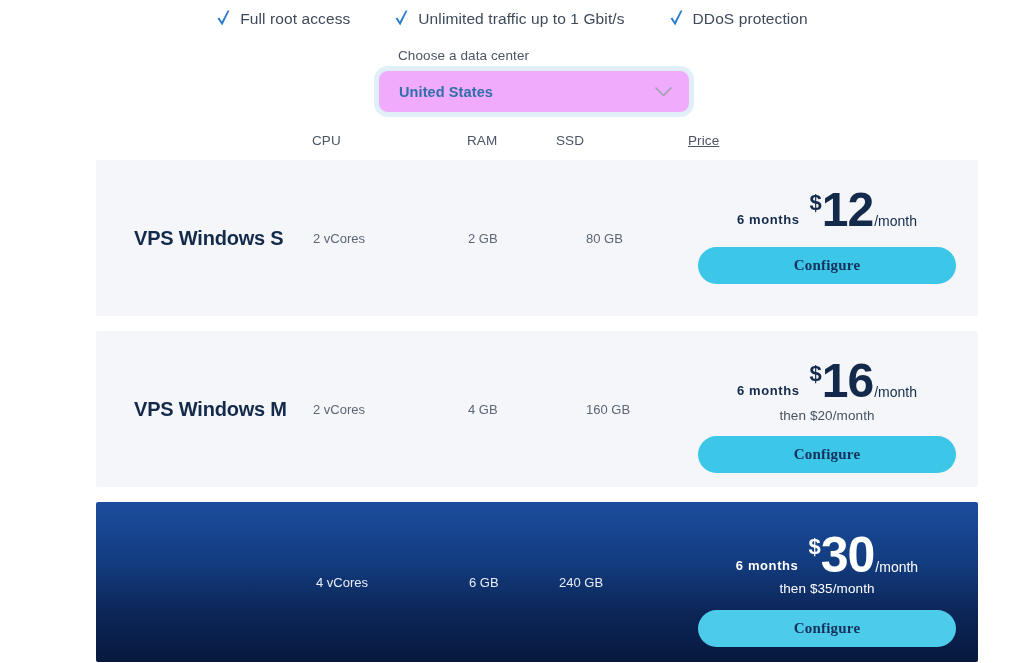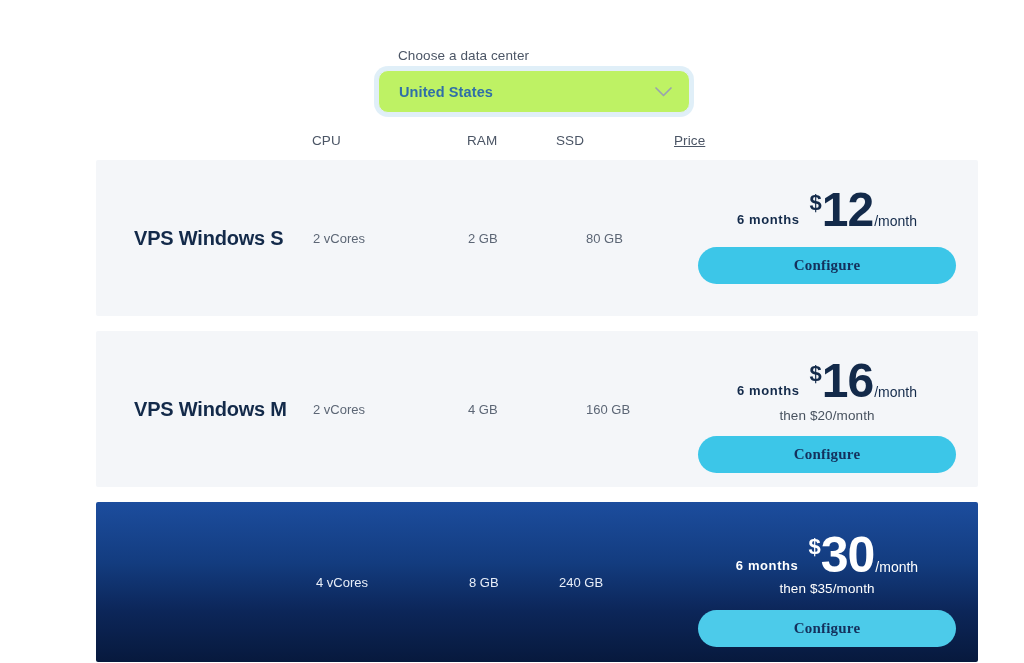--- a/index.html
+++ b/index.html
@@ -61,21 +61,21 @@
     color: #4b5565;
     margin-bottom: 7px;
     letter-spacing: 0.1px;
     margin-left: 20px;
   }
   .select-wrap {
     position: relative;
     width: 312px;
     height: 43px;
     border-radius: 10px;
-    background: #bef264;
+    background: #f0abfc;
     border: 1px solid #e3eef7;
     box-shadow: 0 0 0 4px rgba(213,233,246,0.75);
     display: flex;
     align-items: center;
     padding: 0 16px 0 20px;
     cursor: pointer;
   }
   .select-value {
     font-size: 14.5px;
     font-weight: bold;
@@ -99,21 +99,21 @@
   }
   .col-head {
     position: absolute;
     font-size: 13.5px;
     color: #4b5565;
     letter-spacing: 0.1px;
   }
   .col-head.cpu   { left: 216px; }
   .col-head.ram   { left: 371px; }
   .col-head.ssd   { left: 460px; text-align: right; }
-  .col-head.price { left: 578px; text-decoration: underline; }
+  .col-head.price { left: 592px; text-decoration: underline; }
 
   
   .plans {
     position: absolute;
     left: 96px;
     top: 160px;
     width: 882px;
   }
   .plan-row {
     position: relative;
@@ -238,20 +238,44 @@
   .featured .configure-btn {
     background: #4ccbea;
     margin-top: 14px;
   }
 </style>
 </head>
 <body>
 
 <div class="page">
 
+  <div class="features">
+
+    <div class="feature">
+      <svg class="check-icon" viewBox="0 0 15 20">
+        <path d="M1.5 9.5 L6.2 16.5 L13.5 1.5 L11.6 1.5 L5.8 12.6 L3.4 8.6 Z" fill="#2f7fd0"></path>
+      </svg>
+      <span class="feature-label">Full root access</span>
+    </div>
+
+    <div class="feature">
+      <svg class="check-icon" viewBox="0 0 15 20">
+        <path d="M1.5 9.5 L6.2 16.5 L13.5 1.5 L11.6 1.5 L5.8 12.6 L3.4 8.6 Z" fill="#2f7fd0"></path>
+      </svg>
+      <span class="feature-label">Unlimited traffic up to 1 Gbit/s</span>
+    </div>
+
+    <div class="feature">
+      <svg class="check-icon" viewBox="0 0 15 20">
+        <path d="M1.5 9.5 L6.2 16.5 L13.5 1.5 L11.6 1.5 L5.8 12.6 L3.4 8.6 Z" fill="#2f7fd0"></path>
+      </svg>
+      <span class="feature-label">DDoS protection</span>
+    </div>
+
+  </div>
 
   <div class="selector-block">
     <div class="selector-label">Choose a data center</div>
     <div class="select-wrap">
       <span class="select-value">United States</span>
       <svg class="chevron-icon" viewBox="0 0 19 12">
         <path d="M2 2 L9.5 9.5 L17 2" fill="none" stroke="#9aa3ae" stroke-width="1.7" stroke-linecap="round" stroke-linejoin="round"></path>
       </svg>
     </div>
   </div>
@@ -293,21 +317,21 @@
           <span class="amount">16</span>
           <span class="per">/month</span>
         </div>
         <div class="then-price">then $20/month</div>
         <button class="configure-btn">Configure</button>
       </div>
     </div>
 
     <div class="plan-row featured">
       <div class="spec cpu">4 vCores</div>
-      <div class="spec ram">8 GB</div>
+      <div class="spec ram">6 GB</div>
       <div class="spec ssd">240 GB</div>
       <div class="price-area">
         <div class="price-main">
           <span class="term">6  months</span>
           <span class="currency">$</span>
           <span class="amount">30</span>
           <span class="per">/month</span>
         </div>
         <div class="then-price">then $35/month</div>
         <button class="configure-btn">Configure</button>

